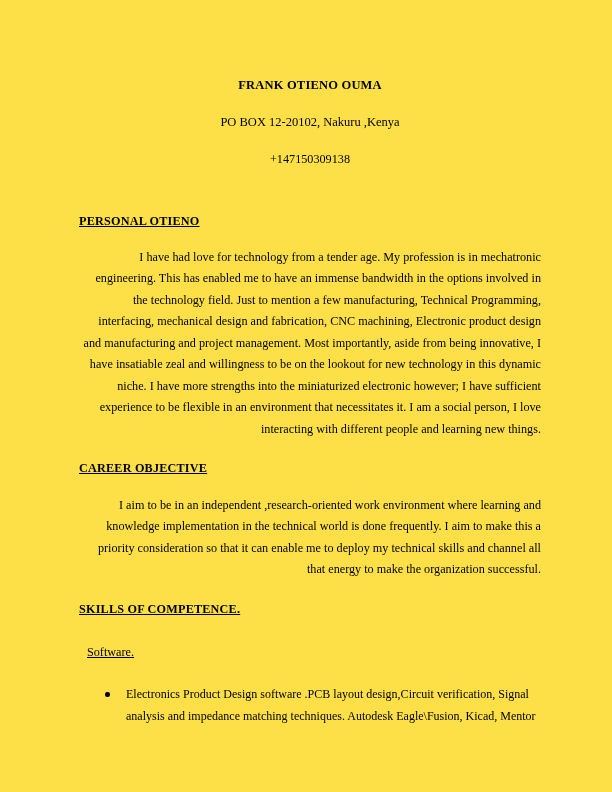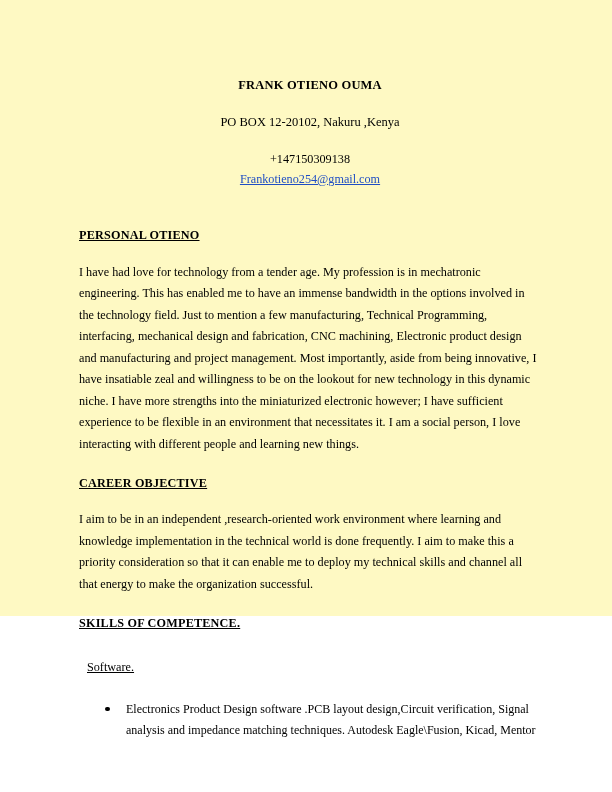--- a/index.html
+++ b/index.html
@@ -10,22 +10,22 @@
   body {
     width: 612px;
     height: 792px;
     font-family: "Liberation Serif", "DejaVu Serif", serif;
     color: #000000;
     overflow: hidden;
   }
   .page {
     position: relative;
     width: 612px;
-    height: 616px;
-    background: #fef9c3;
+    height: 792px;
+    background: #fde047;
     box-sizing: border-box;
     padding: 0;
   }
   .content {
     position: absolute;
     left: 79px;
     top: 78px;
     width: 462px;
   }
 
@@ -78,21 +78,21 @@
     text-decoration: underline;
     margin: 8px;
     line-height: 1.25;
   }
 
   
   .body-para {
     font-size: 12.2px;
     line-height: 21.5px;
     margin: 0;
-    text-align: left;
+    text-align: right;
   }
 
   
   .gap-header-to-profile { height: 42px; }
   .gap-heading-to-para   { height: 18px; }
   .gap-para-to-heading   { height: 21px; }
   .gap-heading-to-sub    { height: 20px; }
   .gap-sub-to-list       { height: 16px; }
 
   
@@ -121,23 +121,20 @@
 </head>
 <body>
 
 <div class="page">
   <div class="content">
 
     <div class="doc-header">
       <div class="name-line">FRANK OTIENO OUMA</div>
       <div class="address-line">PO BOX 12-20102, Nakuru ,Kenya</div>
       <div class="phone-line">+147150309138</div>
-      <div class="email-line">
-        <span class="email-link" style="color: rgb(31, 78, 196);">Frankotieno254@gmail.com</span>
-      </div>
     </div>
 
     <div class="gap-header-to-profile"></div>
 
     <div class="section-heading">PERSONAL OTIENO</div>
     <div class="gap-heading-to-para"></div>
     <p class="body-para">I have had love for technology from a tender age. My profession is in mechatronic engineering. This has enabled me to have an immense bandwidth in the options involved in the technology field. Just to mention a few manufacturing, Technical Programming, interfacing, mechanical design and fabrication, CNC machining, Electronic product design and manufacturing and project management. Most importantly, aside from being innovative, I have insatiable zeal and willingness to be on the lookout for new technology in this dynamic niche. I have more strengths into the miniaturized electronic however; I have sufficient experience to be flexible in an environment that necessitates it. I am a social person, I love interacting with different people and learning new things.</p>
 
     <div class="gap-para-to-heading"></div>
 

